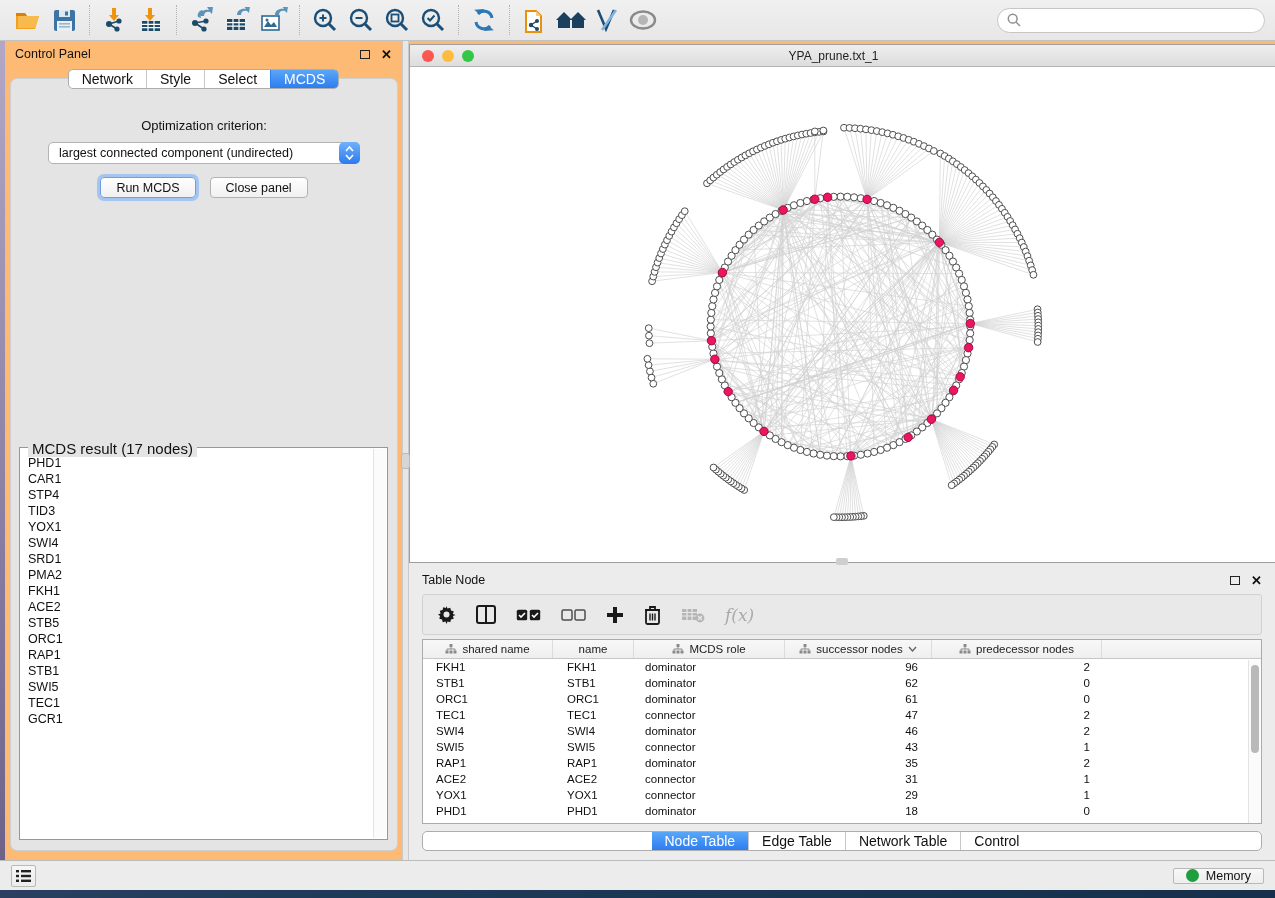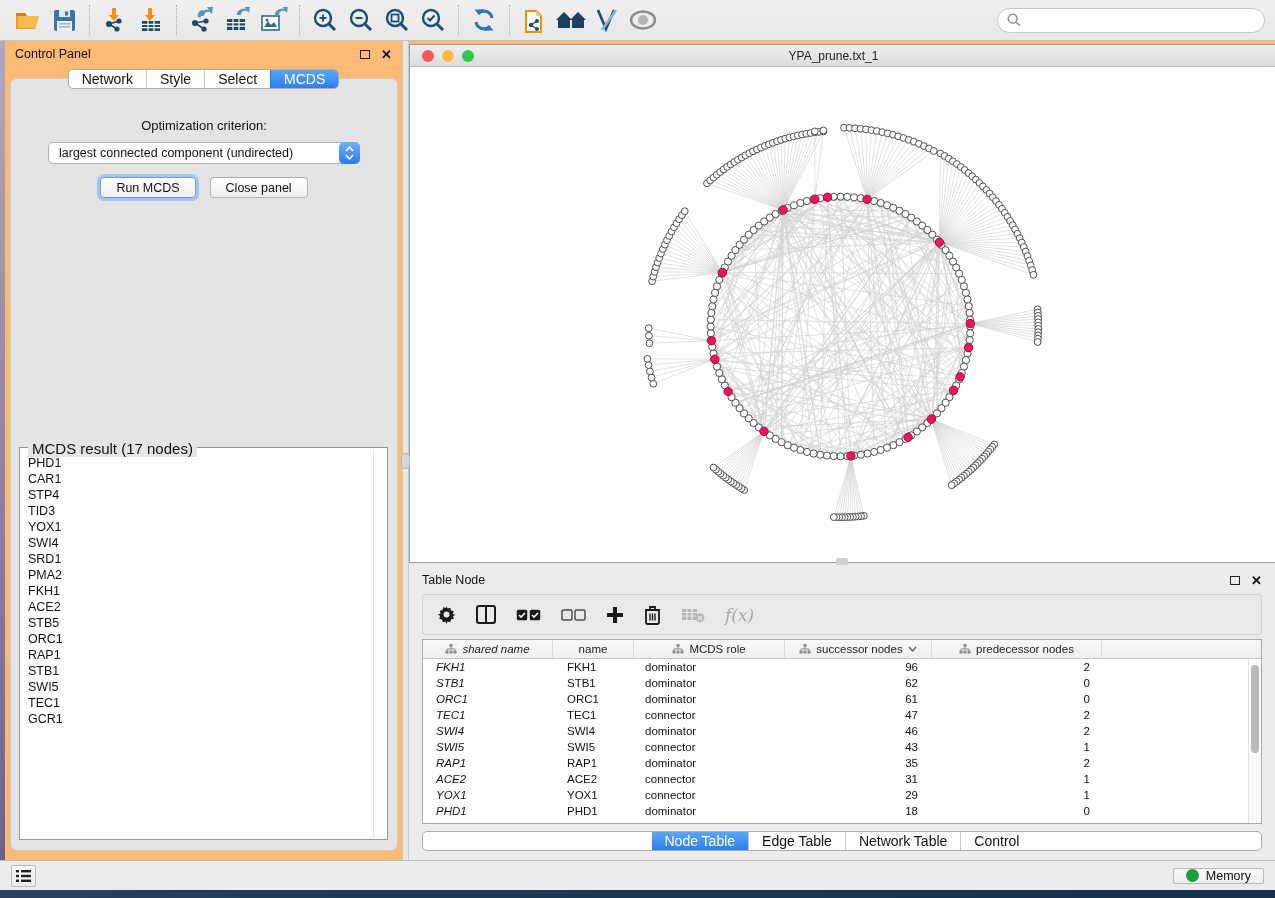--- a/index.html
+++ b/index.html
@@ -64,21 +64,21 @@
   .table-panel { flex:1; display:flex; flex-direction:column; background:#ececec; padding:0 13px; min-height:0; }
   .tp-header { height:26px; display:flex; align-items:center; font-size:12.5px; padding-top:8px; flex:none; }
   .tp-toolbar { height:41px; background:#e9e9e9; border:1px solid #d2d2d2; border-radius:3px; display:flex; align-items:center; gap:20px; padding:0 14px; margin-top:5px; flex:none; }
   .tp-icon { display:flex; align-items:center; justify-content:center; }
   .fx-label { font-size:17px; font-style:italic; color:#a9a9a9; font-family:"DejaVu Serif", serif; }
   .tp-table { flex:1; background:#fff; border:1px solid #ababab; margin-top:4px; position:relative; overflow:hidden; font-size:11.5px; min-height:0; }
   .tr { display:flex; height:16px; align-items:center; }
   .thead { height:19px; background:linear-gradient(#f8f8f8,#efefef); border-bottom:1px solid #c6c6c6; align-items:stretch; }
   .th { display:flex; align-items:center; justify-content:center; gap:5px; border-right:1px solid #dcdcdc; font-size:11.5px; color:#222; }
   .td { overflow:hidden; white-space:nowrap; }
-  .c0 { width:130px;font-style:italic; } .c1 { width:81px; } .c2 { width:151px; } .c3 { width:147px; } .c4 { width:170px; } .cf { flex:1; border-right:none; }
+  .c0 { width:130px; } .c1 { width:81px; } .c2 { width:151px; } .c3 { width:147px; } .c4 { width:170px; } .cf { flex:1; border-right:none; }
   .td.c0 { padding-left:13px; } .td.c1 { padding-left:14px; } .td.c2 { padding-left:11px; }
   .td.num { text-align:right; } .td.c3 { padding-right:14px; } .td.c4 { padding-right:12px; }
   .tbl-scroll { position:absolute; top:20px; bottom:0; right:0; width:13px; background:#fbfbfb; border-left:1px solid #e3e3e3; }
   .tbl-thumb { position:absolute; top:5px; left:2px; width:8px; height:88px; background:#b9b9b9; border-radius:5px; }
   .tp-tabs { margin:7px 0 9px; display:flex; justify-content:center; flex:none; }
 
   
   .statusbar { height:30px; flex:none; background:#ececec; border-top:1px solid #bcbcbc; display:flex; align-items:center; padding:0 11px; }
   .hamburger-btn { width:25px; height:22px; border:1px solid #b9b9b9; background:linear-gradient(#f7f7f7,#ededed); border-radius:2px; display:flex; align-items:center; justify-content:center; }
   .memory-btn { margin-left:auto; height:16px; border:1px solid #b9b9b9; background:linear-gradient(#f7f7f7,#eeeeee); border-radius:2px; display:flex; align-items:center; gap:7px; padding:0 12px; font-size:12.5px; }

